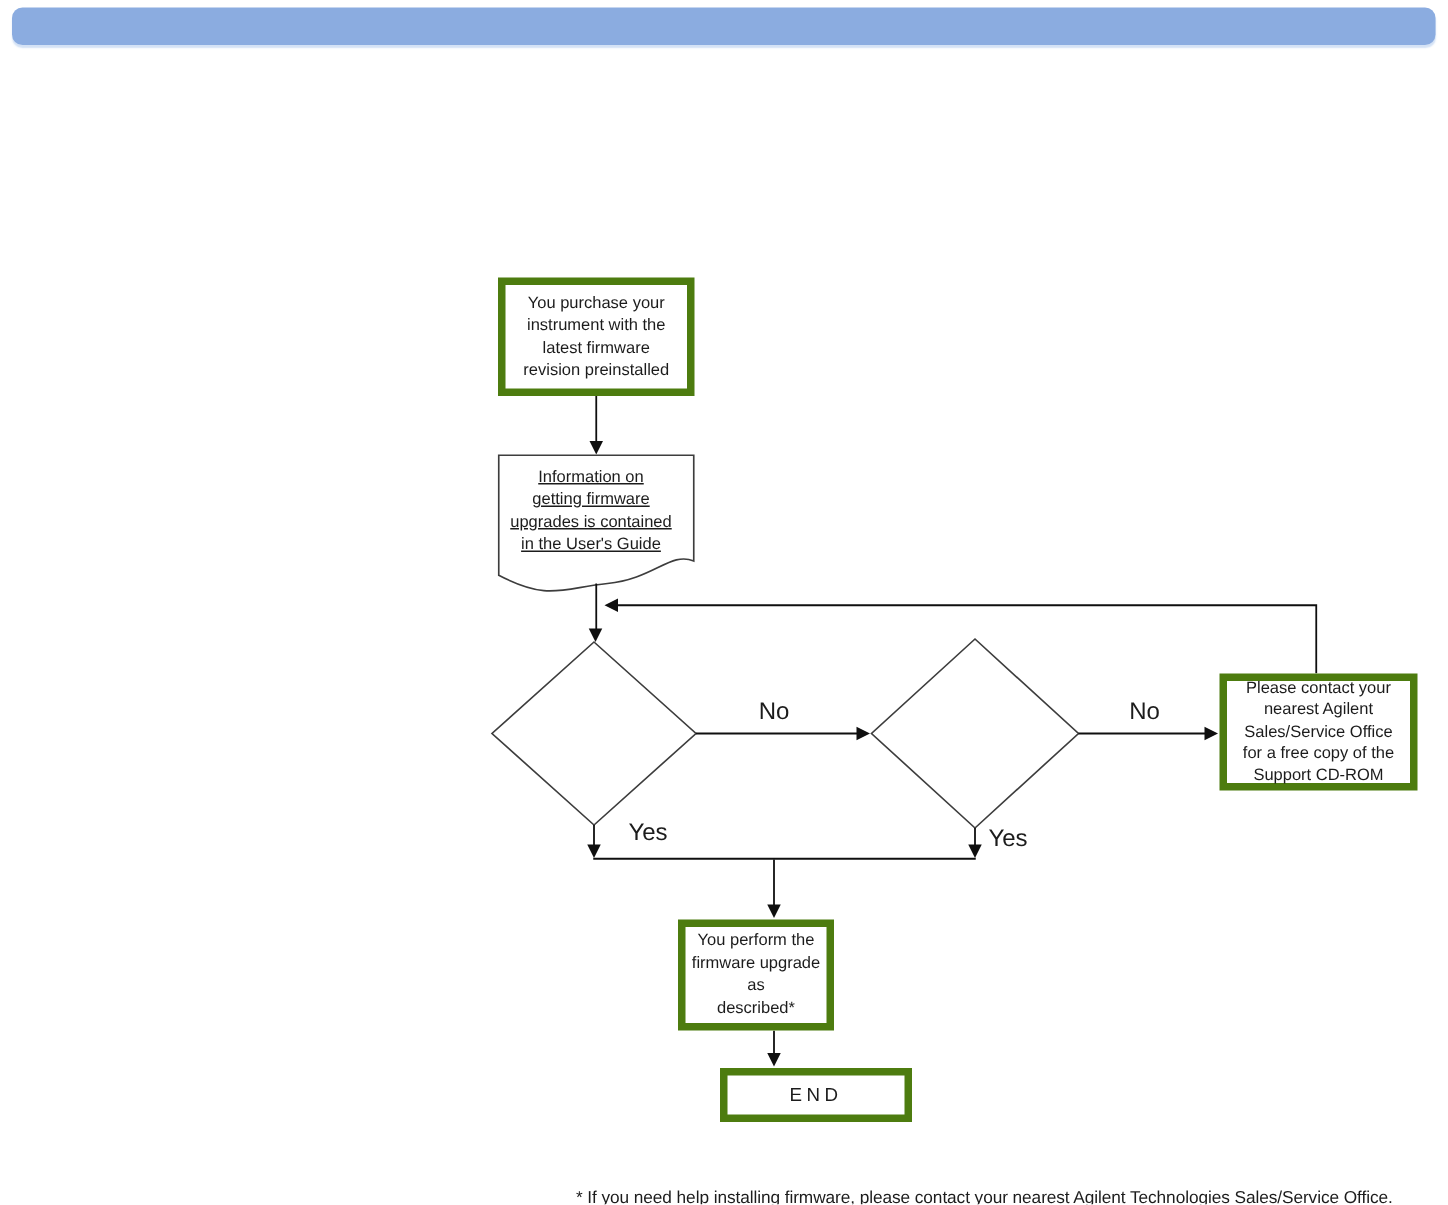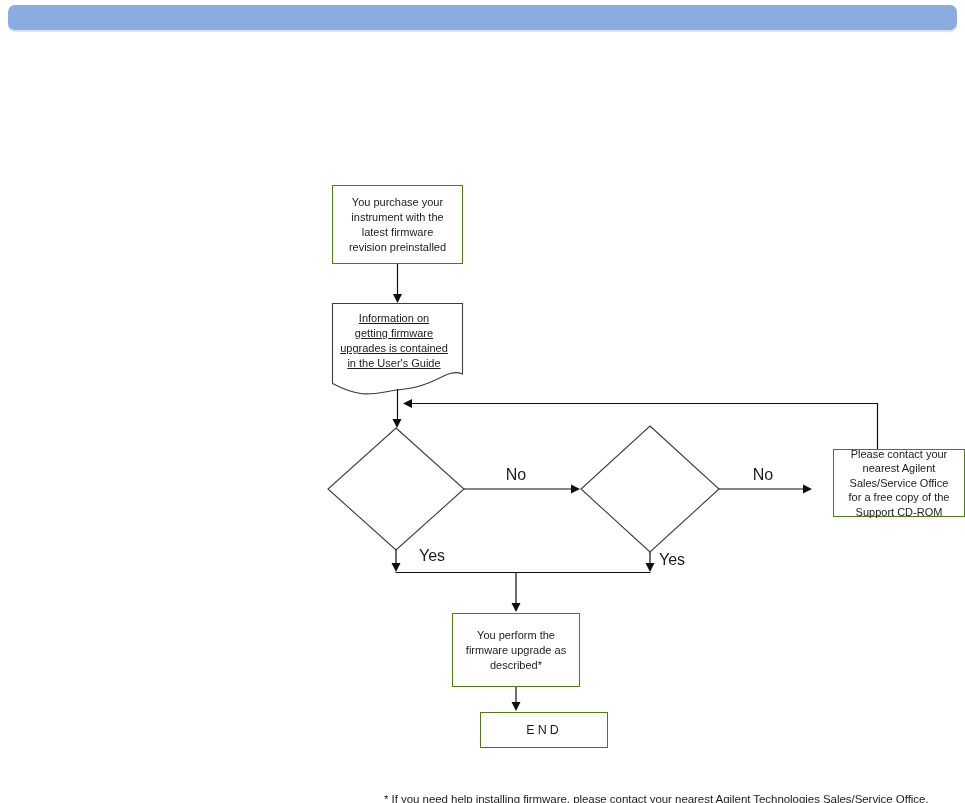--- a/index.html
+++ b/index.html
@@ -36,26 +36,26 @@
     line-height: 15px;
     text-align: center;
     white-space: pre-line;
     box-sizing: border-box;
     display: flex;
     align-items: center;
     justify-content: center;
   }
   .rect-node {
     background: #ffffff;
-    border: 1px solid #4d7c0f;
+    border: 5px solid #4d7c0f;
   }
   .node-purchase { left: 332px; top: 185px; width: 131px; height: 79px; }
   .node-info     { left: 332px; top: 305px; width: 124px; height: 72px; background: transparent; text-decoration: underline; }
-  .node-contact  { left: 833px; top: 449px; width: 132px; height: 68px; line-height: 14.6px; }
-  .node-perform  { left: 452px; top: 613px; width: 128px; height: 74px; text-align: center; }
+  .node-contact  { left: 813px; top: 449px; width: 132px; height: 78px; line-height: 14.6px; }
+  .node-perform  { left: 452px; top: 613px; width: 104px; height: 74px; text-align: center; }
   .node-end      { left: 452px; top: 712px; width: 128px; height: 36px;
                    font-size: 12.5px; letter-spacing: 3px; margin-left: 28px; }
   .text-receive  { left: 326px; top: 462px; width: 140px; height: 42px; }
   .text-download { left: 580px; top: 452px; width: 140px; height: 74px; line-height: 14.6px; }
   .edge-label {
     font-size: 16px;
     white-space: nowrap;
   }
   .label-no-1  { left: 496px; top: 467px; width: 40px; }
   .label-no-2  { left: 743px; top: 467px; width: 40px; }

